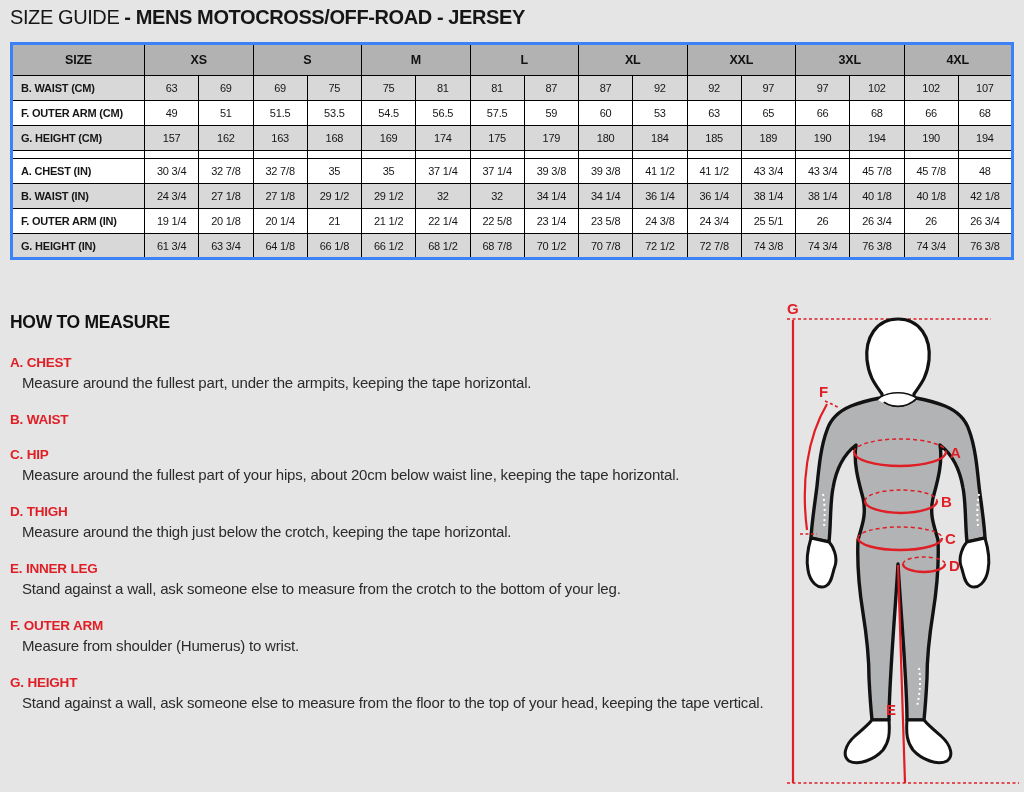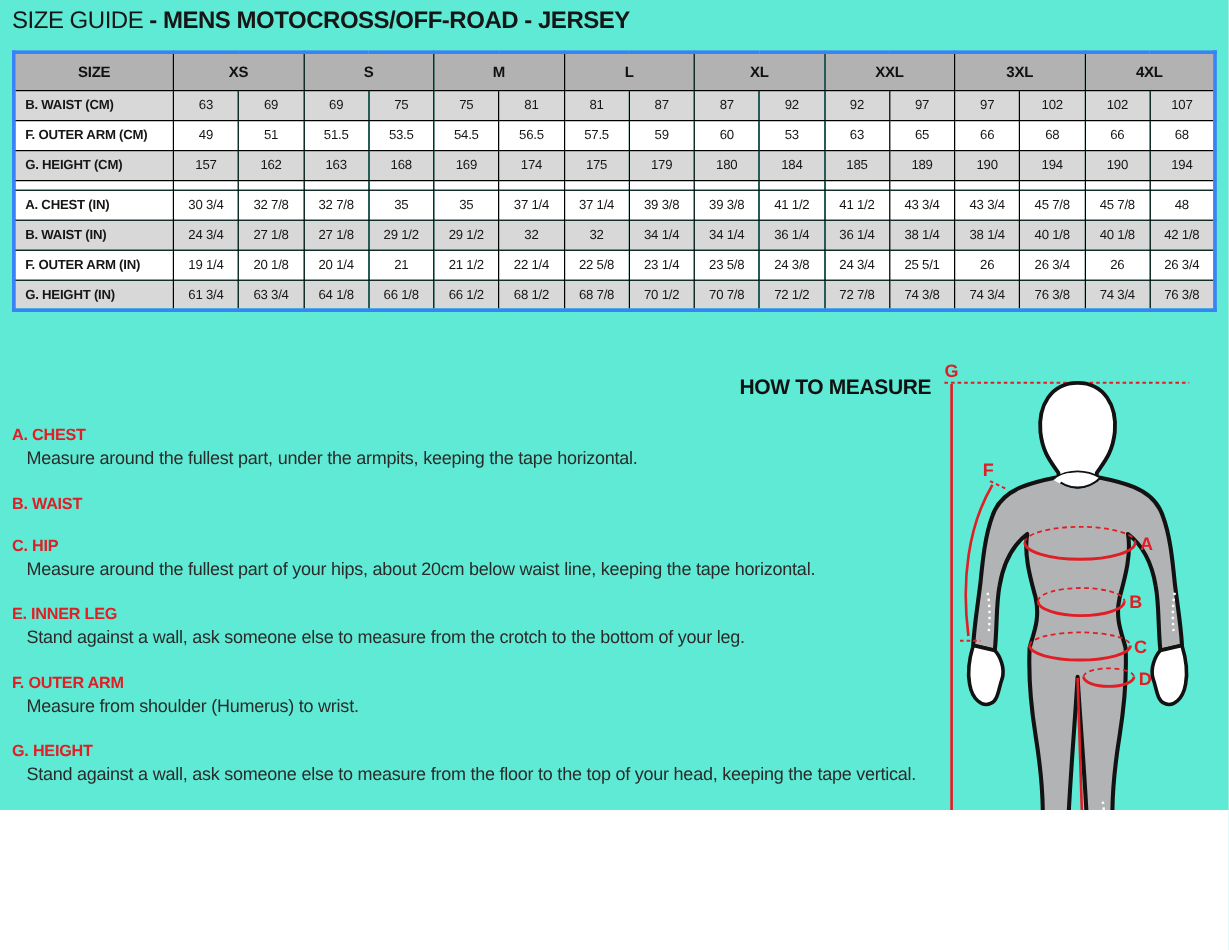--- a/index.html
+++ b/index.html
@@ -1,22 +1,22 @@
 <!DOCTYPE html>
 <html><head>
 <meta charset="utf-8">
 <style>
   * { margin: 0; padding: 0; box-sizing: border-box; }
   html, body { background: #fff; }
   body { font-family: "Liberation Sans", sans-serif; color: #222; }
   .page {
     position: relative;
     width: 1024px;
-    height: 675px;
-    background: #5eead4;
+    height: 792px;
+    background: #e5e5e5;
     overflow: hidden;
   }
 
   
   .title {
     position: absolute;
     left: 10px; top: 6px;
     font-size: 20px;
     letter-spacing: -0.4px;
     color: #161616;
@@ -69,21 +69,20 @@
     position: absolute;
     left: 10px; top: 312px;
     width: 766px;
   }
   .how-to h2 {
     font-size: 17.5px;
     font-weight: 700;
     color: #111;
     letter-spacing: -0.3px;
     margin-bottom: 22px;
-    text-align: right;
   }
   .measure-item { margin-bottom: 20px; }
   .measure-item h3 {
     font-size: 13.5px;
     font-weight: 700;
     color: #e01e25;
     letter-spacing: -0.2px;
     margin-bottom: 3px;
   }
   .measure-item p {
@@ -311,20 +310,24 @@
           <p>Measure around the fullest part, under the armpits, keeping the tape horizontal.</p>
         </div>
         <div class="measure-item">
           <h3>B. WAIST</h3>
         </div>
         <div class="measure-item">
           <h3>C. HIP</h3>
           <p>Measure around the fullest part of your hips, about 20cm below waist line, keeping the tape horizontal.</p>
         </div>
         <div class="measure-item">
+          <h3>D. THIGH</h3>
+          <p>Measure around the thigh just below the crotch, keeping the tape horizontal.</p>
+        </div>
+        <div class="measure-item">
           <h3>E. INNER LEG</h3>
           <p>Stand against a wall, ask someone else to measure from the crotch to the bottom of your leg.</p>
         </div>
         <div class="measure-item">
           <h3>F. OUTER ARM</h3>
           <p>Measure from shoulder (Humerus) to wrist.</p>
         </div>
         <div class="measure-item">
           <h3>G. HEIGHT</h3>
           <p>Stand against a wall, ask someone else to measure from the floor to the top of your head, keeping the tape vertical.</p>

